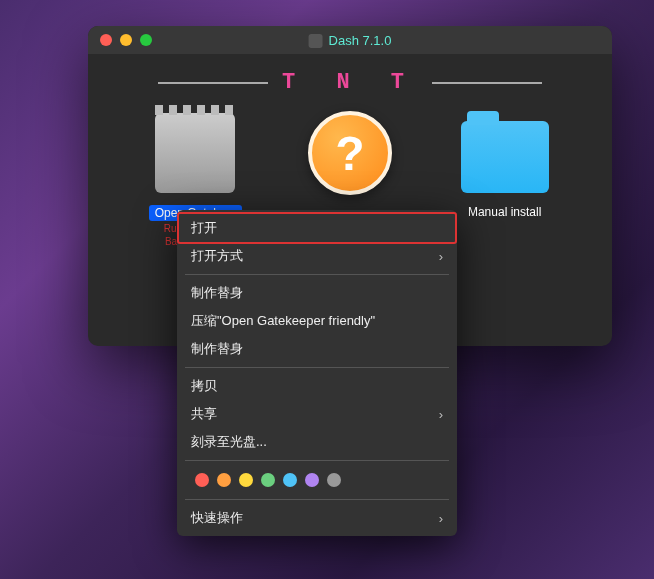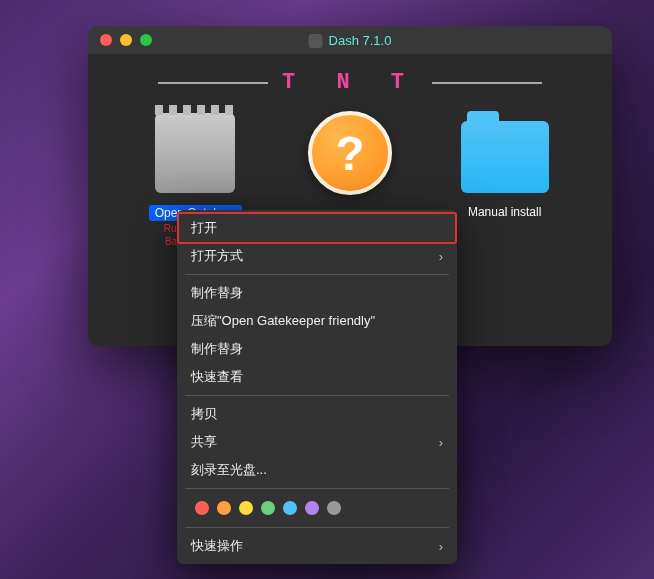--- a/index.html
+++ b/index.html
@@ -96,23 +96,20 @@
   <div class="cm-sep"></div>
   <div class="cm-item">
       <span>制作替身</span>
     </div>
   <div class="cm-item">
       <span>压缩"Open Gatekeeper friendly"</span>
     </div>
   <div class="cm-item">
       <span>制作替身</span>
     </div>
-  <div class="cm-item">
-      <span>快速查看</span>
-    </div>
   <div class="cm-sep"></div>
   <div class="cm-item">
       <span>拷贝</span>
     </div>
   <div class="cm-item">
       <span>共享</span>
       <span class="cm-chevron">›</span>
     </div>
   <div class="cm-item">
       <span>刻录至光盘...</span>

